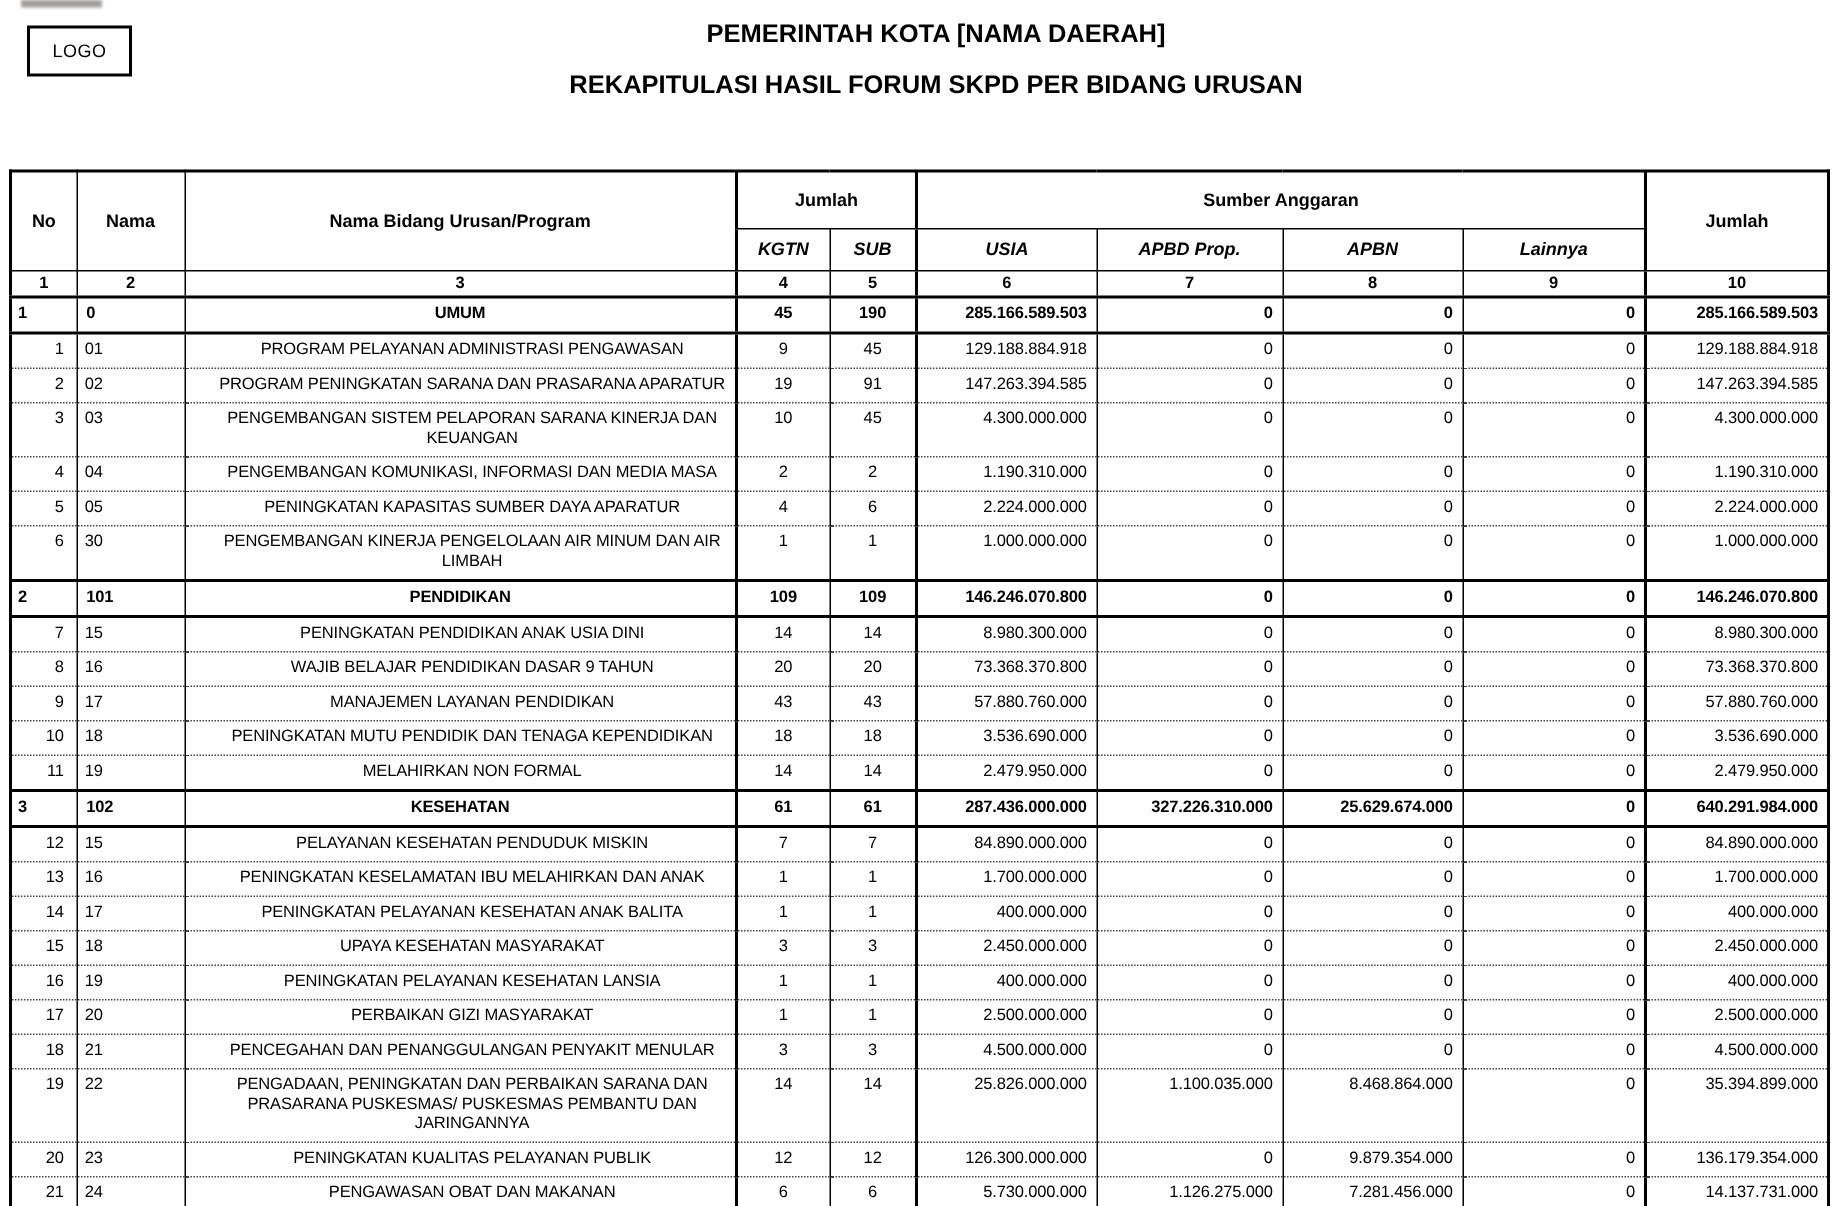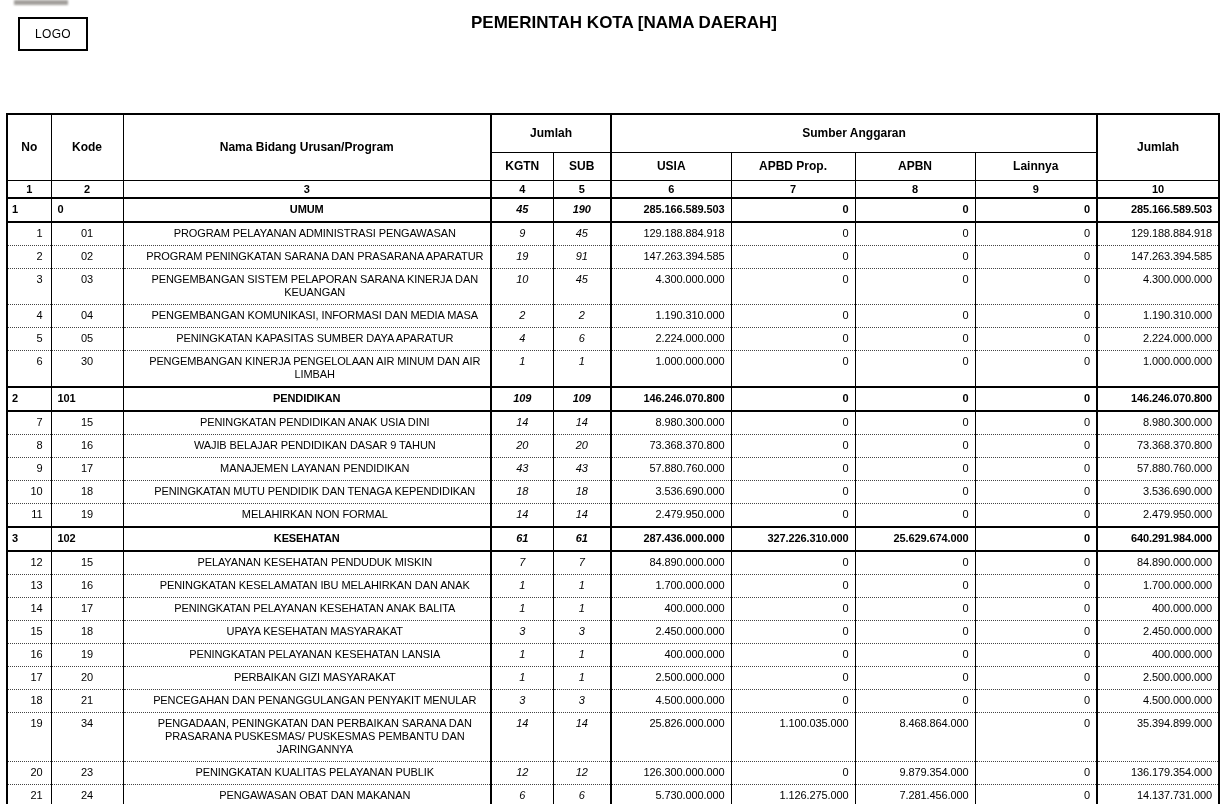--- a/index.html
+++ b/index.html
@@ -33,81 +33,82 @@
     border:2px solid #000;
   }
   .recap th, .recap td { border:1px solid #000; overflow:hidden; }
 
   .recap thead th {
     font-size:12px; font-weight:bold; text-align:center; vertical-align:middle;
     background:#fff;
     margin-left:48px;
   }
   .recap tr.h1 th { height:38px; }
-  .recap tr.h2 th { height:28px; }
+  .recap tr.h2 th { height:28px;font-style:italic; }
   .recap tr.hnum td {
     font-size:11px; font-weight:bold; text-align:center; height:18px;
     border-bottom:2px solid #000;
   }
 
   .recap tbody td {
     font-size:11px; line-height:13px; letter-spacing:-0.1px; vertical-align:top;
     padding:4px 5px 5px;
     border-top:1px dotted #444; border-bottom:1px dotted #444;
   }
   .recap tr.section td {
     font-weight:bold;
     border-top:2px solid #000; border-bottom:2px solid #000;
   }
 
   
   .recap .gb-l { border-left:2px solid #000 !important; }
 
   .recap td.col-no   { text-align:right; padding-right:8px; }
   .recap tr.section td.col-no { text-align:left; padding-left:4px; }
-  .recap td.col-kode { text-align:center; }
+  .recap td.col-kode { }
   .recap tr.section td.col-kode { text-align:left; padding-left:6px; }
   .recap td.col-nama { text-align:center; padding-left:20px; padding-right:4px; }
   .recap tr.section td.col-nama { padding-left:4px; }
-  .recap td.col-kgtn, .recap td.col-sub { text-align:center;font-style:italic; }
+  .recap td.col-kgtn, .recap td.col-sub { text-align:center; }
   .recap td.col-apbd, .recap td.col-apbd-prop, .recap td.col-apbn,
   .recap td.col-lainnya, .recap td.col-jumlah { text-align:right; padding-right:6px; }
 </style>
 </head>
 <body>
 
 <div class="page">
 
   <div class="artifact"></div>
 
   <div class="logo-box">
     <span>LOGO</span>
   </div>
 
   <div class="titles">
     <div class="title1">PEMERINTAH KOTA [NAMA DAERAH]</div>
+    <div class="title2">REKAPITULASI HASIL FORUM SKPD PER BIDANG URUSAN</div>
   </div>
 
   <table class="recap">
     <colgroup>
       <col style="width:44px">
         <col style="width:72px">
         <col style="width:368px">
       <col style="width:62px">
         <col style="width:58px">
       <col style="width:120px">
         <col style="width:124px">
         <col style="width:120px">
         <col style="width:122px">
       <col style="width:122px">
     </colgroup>
     <thead>
       <tr class="h1">
         <th rowspan="2">No</th>
-        <th rowspan="2">Kode</th>
+        <th rowspan="2">Nama</th>
         <th rowspan="2">Nama Bidang Urusan/Program</th>
         <th colspan="2" class="gb-l">Jumlah</th>
         <th colspan="4" class="gb-l">Sumber Anggaran</th>
         <th rowspan="2" class="gb-l">Jumlah</th>
       </tr>
       <tr class="h2">
         <th class="gb-l">KGTN</th>
         <th>SUB</th>
         <th class="gb-l">USIA</th>
         <th>APBD Prop.</th>
@@ -375,21 +376,21 @@
           <td class="col-kgtn gb-l">3</td>
           <td class="col-sub">3</td>
           <td class="col-apbd gb-l">4.500.000.000</td>
           <td class="col-apbd-prop">0</td>
           <td class="col-apbn">0</td>
           <td class="col-lainnya">0</td>
           <td class="col-jumlah gb-l">4.500.000.000</td>
         </tr>
         <tr class="detail">
           <td class="col-no">19</td>
-          <td class="col-kode">34</td>
+          <td class="col-kode">22</td>
           <td class="col-nama">PENGADAAN, PENINGKATAN DAN PERBAIKAN SARANA DAN PRASARANA PUSKESMAS/ PUSKESMAS PEMBANTU DAN JARINGANNYA</td>
           <td class="col-kgtn gb-l">14</td>
           <td class="col-sub">14</td>
           <td class="col-apbd gb-l">25.826.000.000</td>
           <td class="col-apbd-prop">1.100.035.000</td>
           <td class="col-apbn">8.468.864.000</td>
           <td class="col-lainnya">0</td>
           <td class="col-jumlah gb-l">35.394.899.000</td>
         </tr>
         <tr class="detail">

